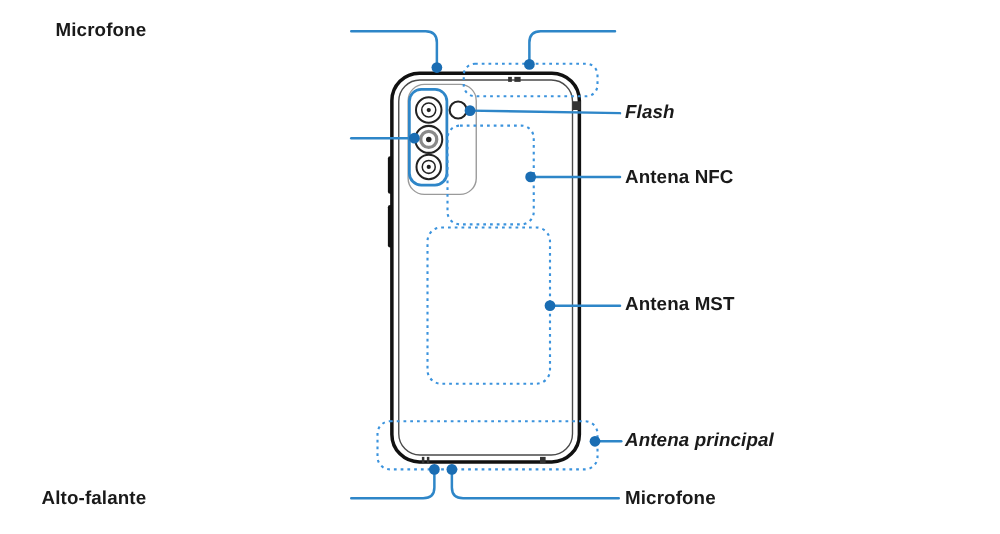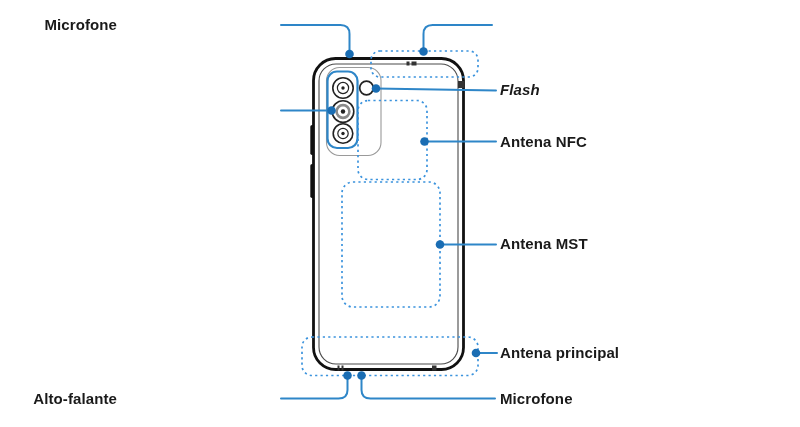--- a/index.html
+++ b/index.html
@@ -100,16 +100,16 @@
       <circle cx="361.5" cy="375.5" r="4.3"></circle>
     </g>
   </svg>
 
   <div class="lbl left-col" style="right:523px; top:16px;">Microfone</div>
   <div class="lbl left-col" style="right:523px; top:390px;text-align:right;">Alto-falante</div>
 
   <div class="lbl" style="left:500px; top:81px;font-style:italic;">Flash</div>
   <div class="lbl" style="left:500px; top:133px;">Antena NFC</div>
   <div class="lbl" style="left:500px; top:235px;">Antena MST</div>
-  <div class="lbl" style="left:500px; top:344px;">Antena principal</div>
+  <div class="lbl" style="left:500px; top:344px;font-style:italic;">Antena principal</div>
   <div class="lbl" style="left:500px; top:390px;">Microfone</div>
 
 </div>
 
 </body></html>

